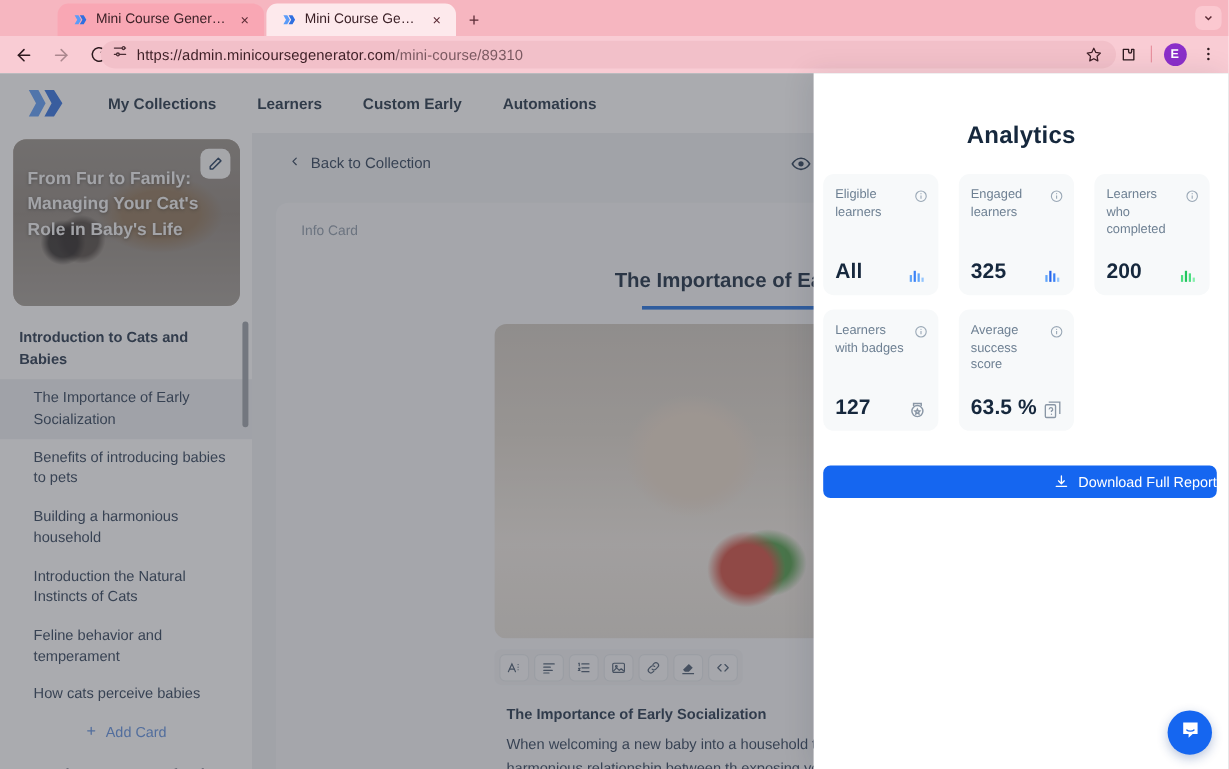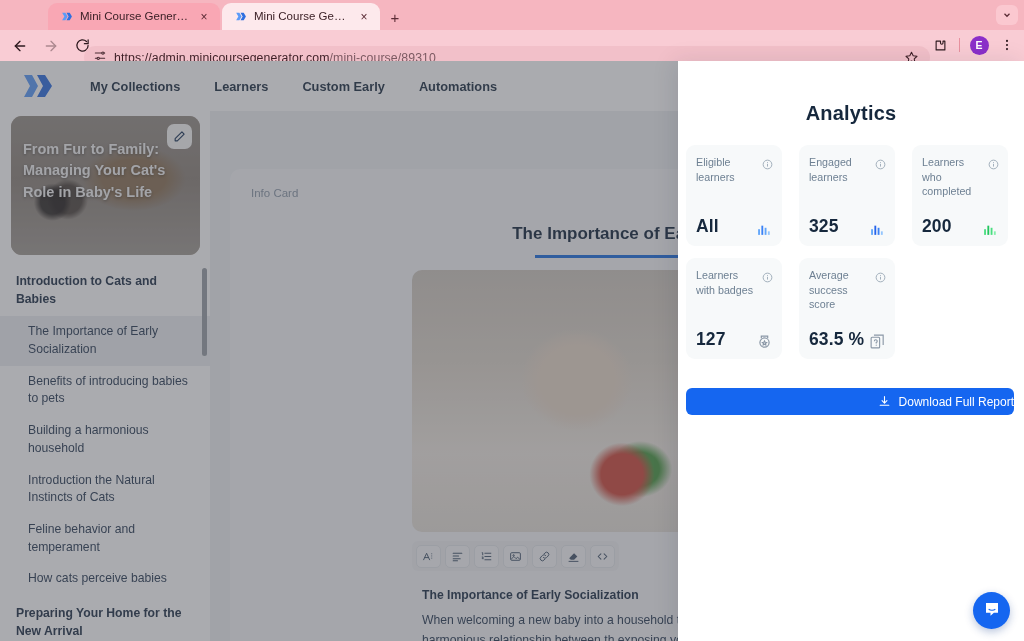--- a/index.html
+++ b/index.html
@@ -59,21 +59,21 @@
   }
   .tb-btn {
     width: 28px; height: 28px; margin-left: 3px;
     display: flex; align-items: center; justify-content: center;
     border-radius: 50%;
     color: #2e1a1f;
   }
   .tb-btn.first { margin-left: 6px; }
   .tb-btn.disabled { opacity: 0.38; }
   .omnibox {
-    position: absolute; left: 84px; top: 16px;
+    position: absolute; left: 84px; top: 4px;
     width: 846px; height: 23px;
     background: #f2c0c9;
     border-radius: 12px;
     display: flex; align-items: center;
     padding: 0 8px 0 9px;
     gap: 7px;
   }
   .omnibox-url {
     font-size: 12.3px; color: #3d1f26; letter-spacing: .1px;
     white-space: nowrap; overflow: hidden;
@@ -450,27 +450,51 @@
       </div>
 
       <div class="nav-list">
         <div class="nav-group">Introduction to Cats and Babies</div>
         <div class="nav-item active">The Importance of Early Socialization</div>
         <div class="nav-item">Benefits of introducing babies to pets</div>
         <div class="nav-item">Building a harmonious household</div>
         <div class="nav-item">Introduction the Natural Instincts of Cats</div>
         <div class="nav-item">Feline behavior and temperament</div>
         <div class="nav-item">How cats perceive babies</div>
+        <div class="add-card">
+          <span>
+            <svg width="10" height="10" viewBox="0 0 24 24" fill="none" stroke="#5d8ede" stroke-width="2.6" stroke-linecap="round">
+                <path d="M12 5v14M5 12h14"></path>
+              </svg>
+          </span>
+          <span>Add Card</span>
+        </div>
         <div class="nav-group">Preparing Your Home for the New Arrival</div>
 
       </div>
       <div class="nav-scrollbar"></div>
     </div>
 
     <div class="main">
+      <div class="main-topbar">
+        <div class="back-link">
+          <span>
+            <svg width="11" height="11" viewBox="0 0 24 24" fill="none" stroke="#2c3e56" stroke-width="2.3" stroke-linecap="round" stroke-linejoin="round">
+                <path d="M15 18l-6-6 6-6"></path>
+              </svg>
+          </span>
+          <span>Back to Collection</span>
+        </div>
+        <div class="eye-btn">
+          <svg width="17" height="17" viewBox="0 0 24 24" fill="none" stroke="#253a52" stroke-width="1.9">
+              <path d="M1.8 12S5.6 5.5 12 5.5 22.2 12 22.2 12 18.4 18.5 12 18.5 1.8 12 1.8 12z"></path>
+              <circle cx="12" cy="12" r="3.1" fill="#253a52" stroke="none"></circle>
+            </svg>
+        </div>
+      </div>
 
       <div class="card-surface">
         <div class="info-card-label">Info Card</div>
         <div class="slide-title">The Importance of Early Soc</div>
         <div class="slide-underline"></div>
         <div class="hero-img"></div>
 
         <div class="editor-toolbar">
           <div class="tool-btn">
             <svg width="13" height="13" viewBox="0 0 24 24" fill="none" stroke="currentColor" stroke-width="1.8" stroke-linecap="round">

